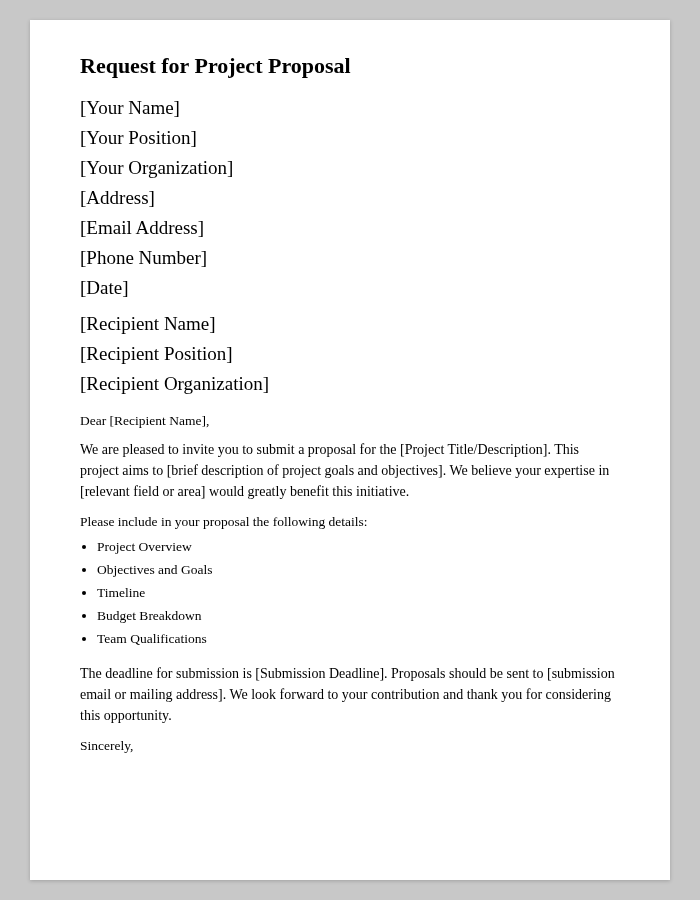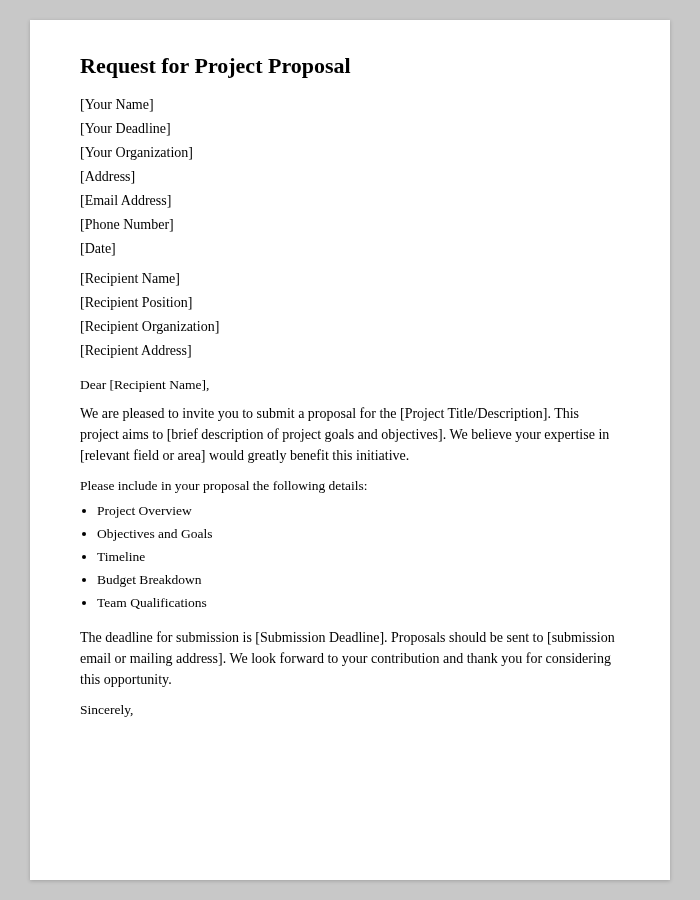--- a/index.html
+++ b/index.html
@@ -28,21 +28,21 @@
     }
 
     .doc-title {
       font-size: 22px;
       font-weight: bold;
       margin-bottom: 18px;
       font-family: 'Times New Roman', Times, serif;
     }
 
     .field-line {
-      font-size: 14px;
+      font-size: 19px;
       margin-bottom: 8px;
       font-family: 'Times New Roman', Times, serif;
       color: #000;
     }
 
     .salutation {
       font-size: 13.5px;
       margin-top: 4px;
       margin-bottom: 10px;
       font-family: 'Times New Roman', Times, serif;
@@ -85,35 +85,34 @@
     }
   </style>
 </head>
 <body>
 
 <div class="document">
   <div class="doc-title">Request for Project Proposal</div>
 
   <div>
     <div class="field-line">[Your Name]</div>
-    <div class="field-line">[Your Deadline]</div>
+    <div class="field-line">[Your Position]</div>
     <div class="field-line">[Your Organization]</div>
     <div class="field-line">[Address]</div>
     <div class="field-line">[Email Address]</div>
     <div class="field-line">[Phone Number]</div>
     <div class="field-line">[Date]</div>
   </div>
 
   <div class="spacer"></div>
 
   <div>
     <div class="field-line">[Recipient Name]</div>
     <div class="field-line">[Recipient Position]</div>
     <div class="field-line">[Recipient Organization]</div>
-    <div class="field-line">[Recipient Address]</div>
   </div>
 
   <div class="spacer"></div>
 
   <div class="salutation">Dear [Recipient Name],</div>
 
   <div class="body-paragraph">We are pleased to invite you to submit a proposal for the [Project Title/Description]. This project aims to [brief description of project goals and objectives]. We believe your expertise in [relevant field or area] would greatly benefit this initiative.</div>
   <div class="list-intro">Please include in your proposal the following details:</div>
 
   <ul class="proposal-list">

